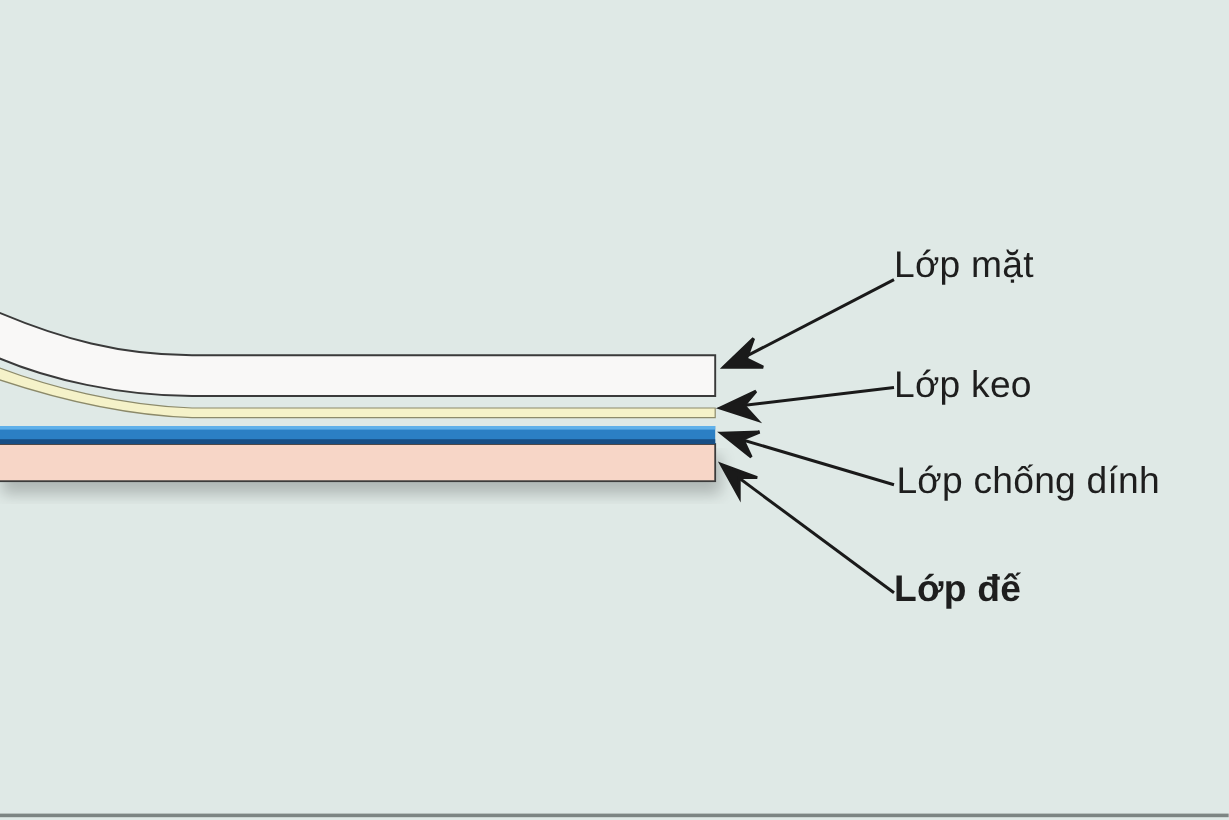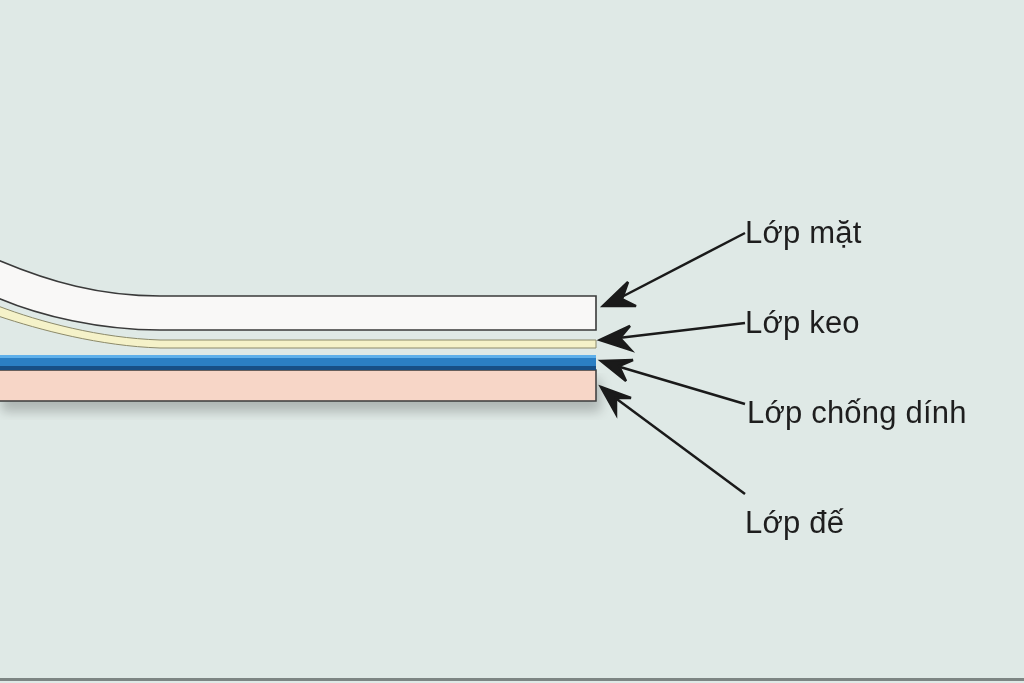--- a/index.html
+++ b/index.html
@@ -9,21 +9,20 @@
       font-family: "Liberation Sans", sans-serif;
       position: relative;
     }
     #canvas { position: absolute; left: 0; top: 0; width: 1024px; height: 683px; }
     .label {
       position: absolute;
       font-size: 31px;
       color: #1e1e1e;
       white-space: nowrap;
       letter-spacing: 0.2px;
-      margin-top: 12px;
     }
     .bottom-rule {
       position: absolute; left: 0; top: 678px; width: 1024px; height: 3px;
       background: #7d8583;
     }
   </style>
 </head>
 <body>
 
 <svg id="canvas" viewBox="0 0 1024 683" xmlns="http://www.w3.org/2000/svg">
@@ -71,17 +70,17 @@
     <line x1="745" y1="404" x2="610" y2="364"></line>
     <polygon points="601,361 633,360 619,366 626,381"></polygon>
   </g>
   <g stroke="#1a1a1a" stroke-width="2.5" fill="#1a1a1a">
     <line x1="745" y1="494" x2="610" y2="394"></line>
     <polygon points="601,387 631,398 616,398 616,414"></polygon>
   </g>
 </svg>
 
 <div class="label" style="left:745px; top:203px;">Lớp mặt</div>
-<div class="label" style="left:745px; top:293px;">Lớp keo</div>
+<div class="label" style="left:745px; top:303px;">Lớp keo</div>
 <div class="label" style="left:747px; top:383px;">Lớp chống dính</div>
-<div class="label" style="left:745px; top:493px;">Lớp đế</div>
+<div class="label" style="left:745px; top:473px;font-weight:bold;">Lớp đế</div>
 
 <div class="bottom-rule"></div>
 
 </body></html>

